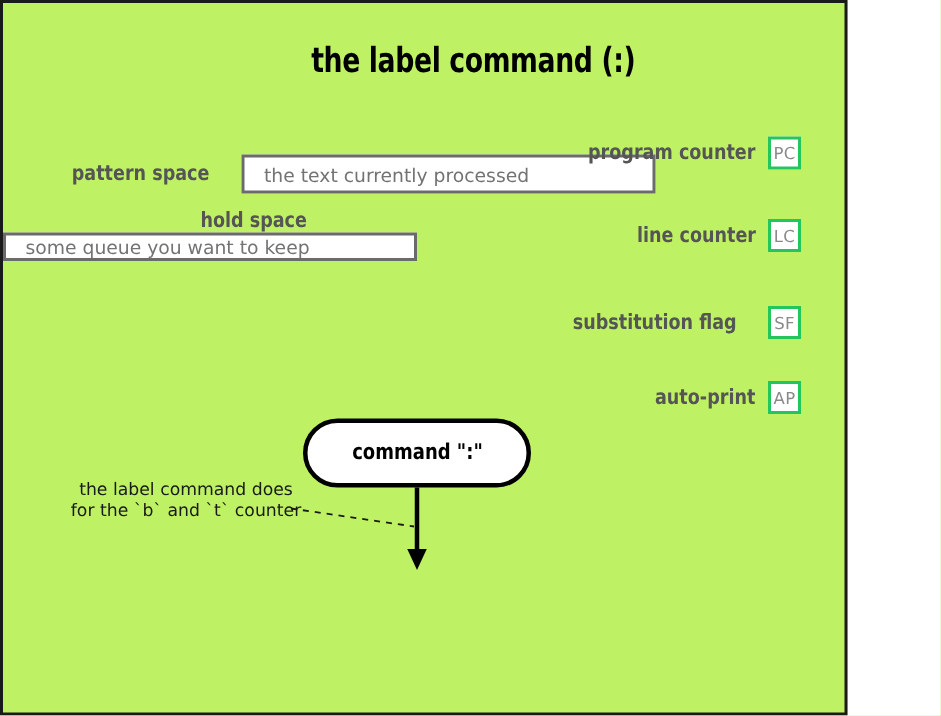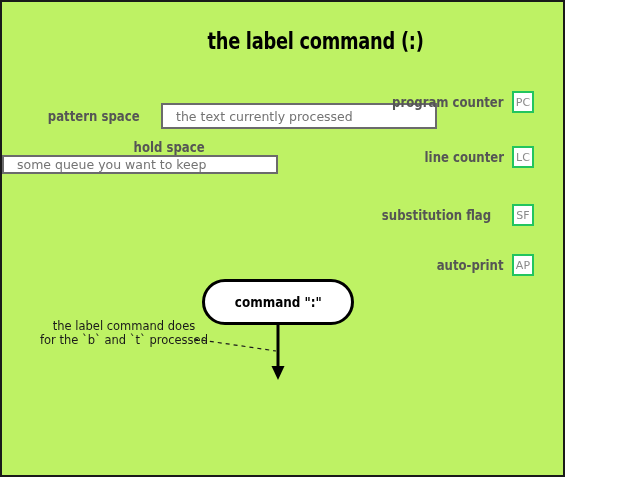--- a/index.html
+++ b/index.html
@@ -213,16 +213,16 @@
     <line x1="192" y1="337" x2="274" y2="349" stroke="#1a1a1a" stroke-width="1.2" stroke-dasharray="4,4"></line>
   </svg>
 
   <div class="node" id="node-command">
     <span>command ":"</span>
   </div>
 
 
   <div class="annotation">
     <div>the label command does</div>
-    <div>for the `b` and `t` processed</div>
+    <div>for the `b` and `t` counter</div>
   </div>
 
 </div>
 
 </body></html>

